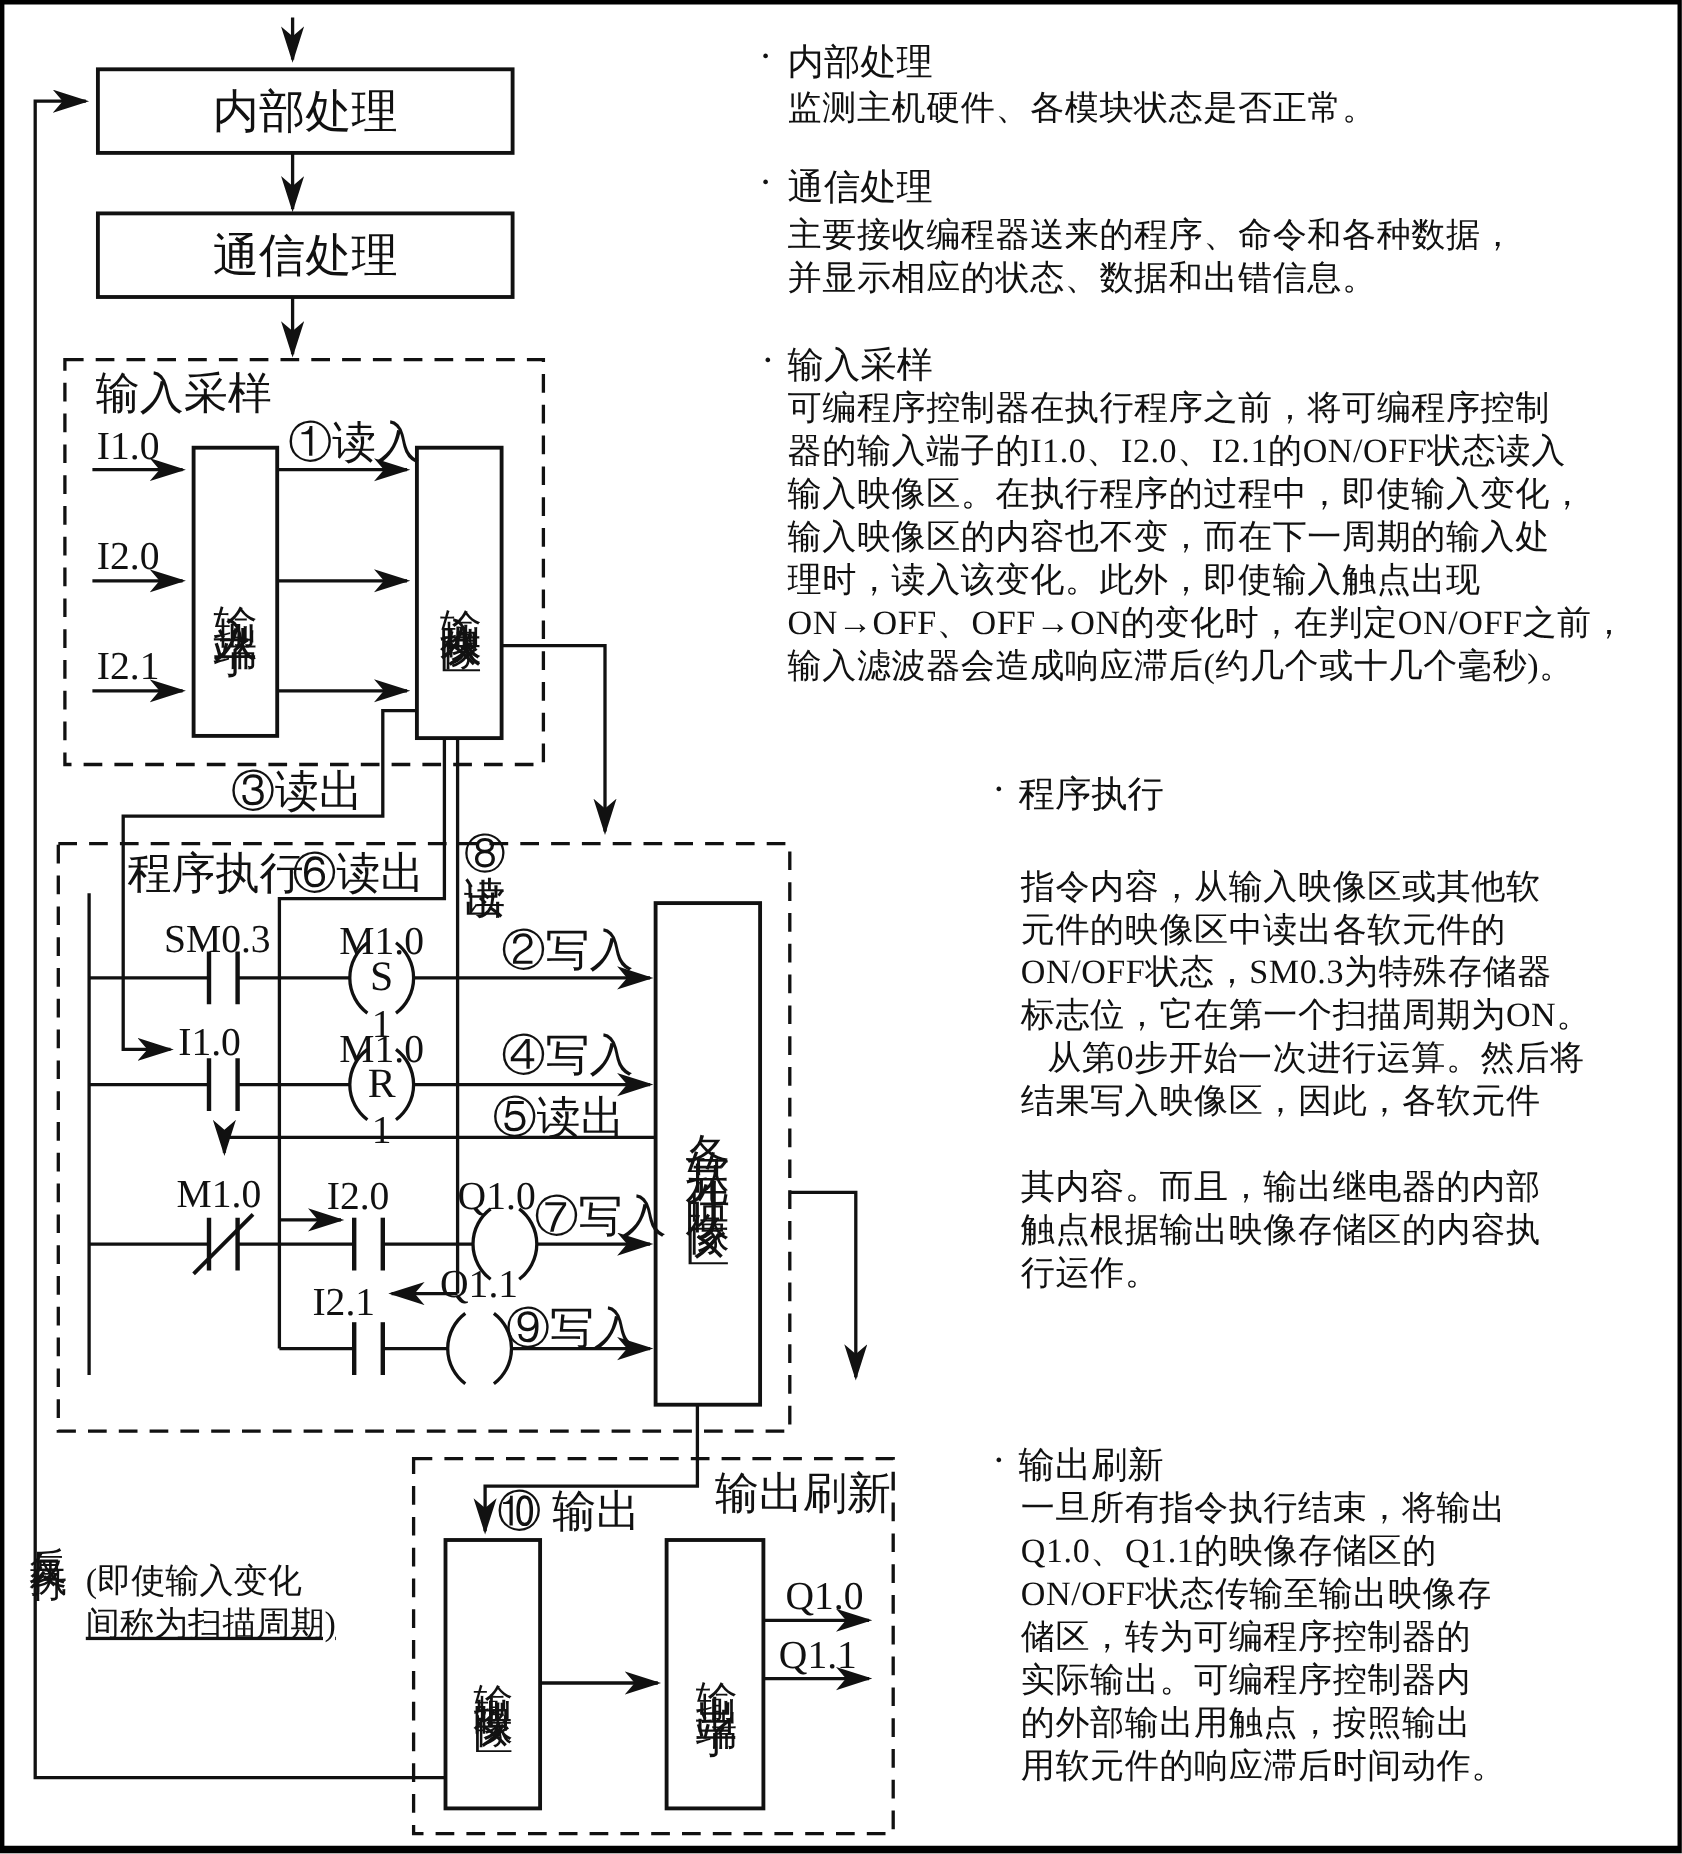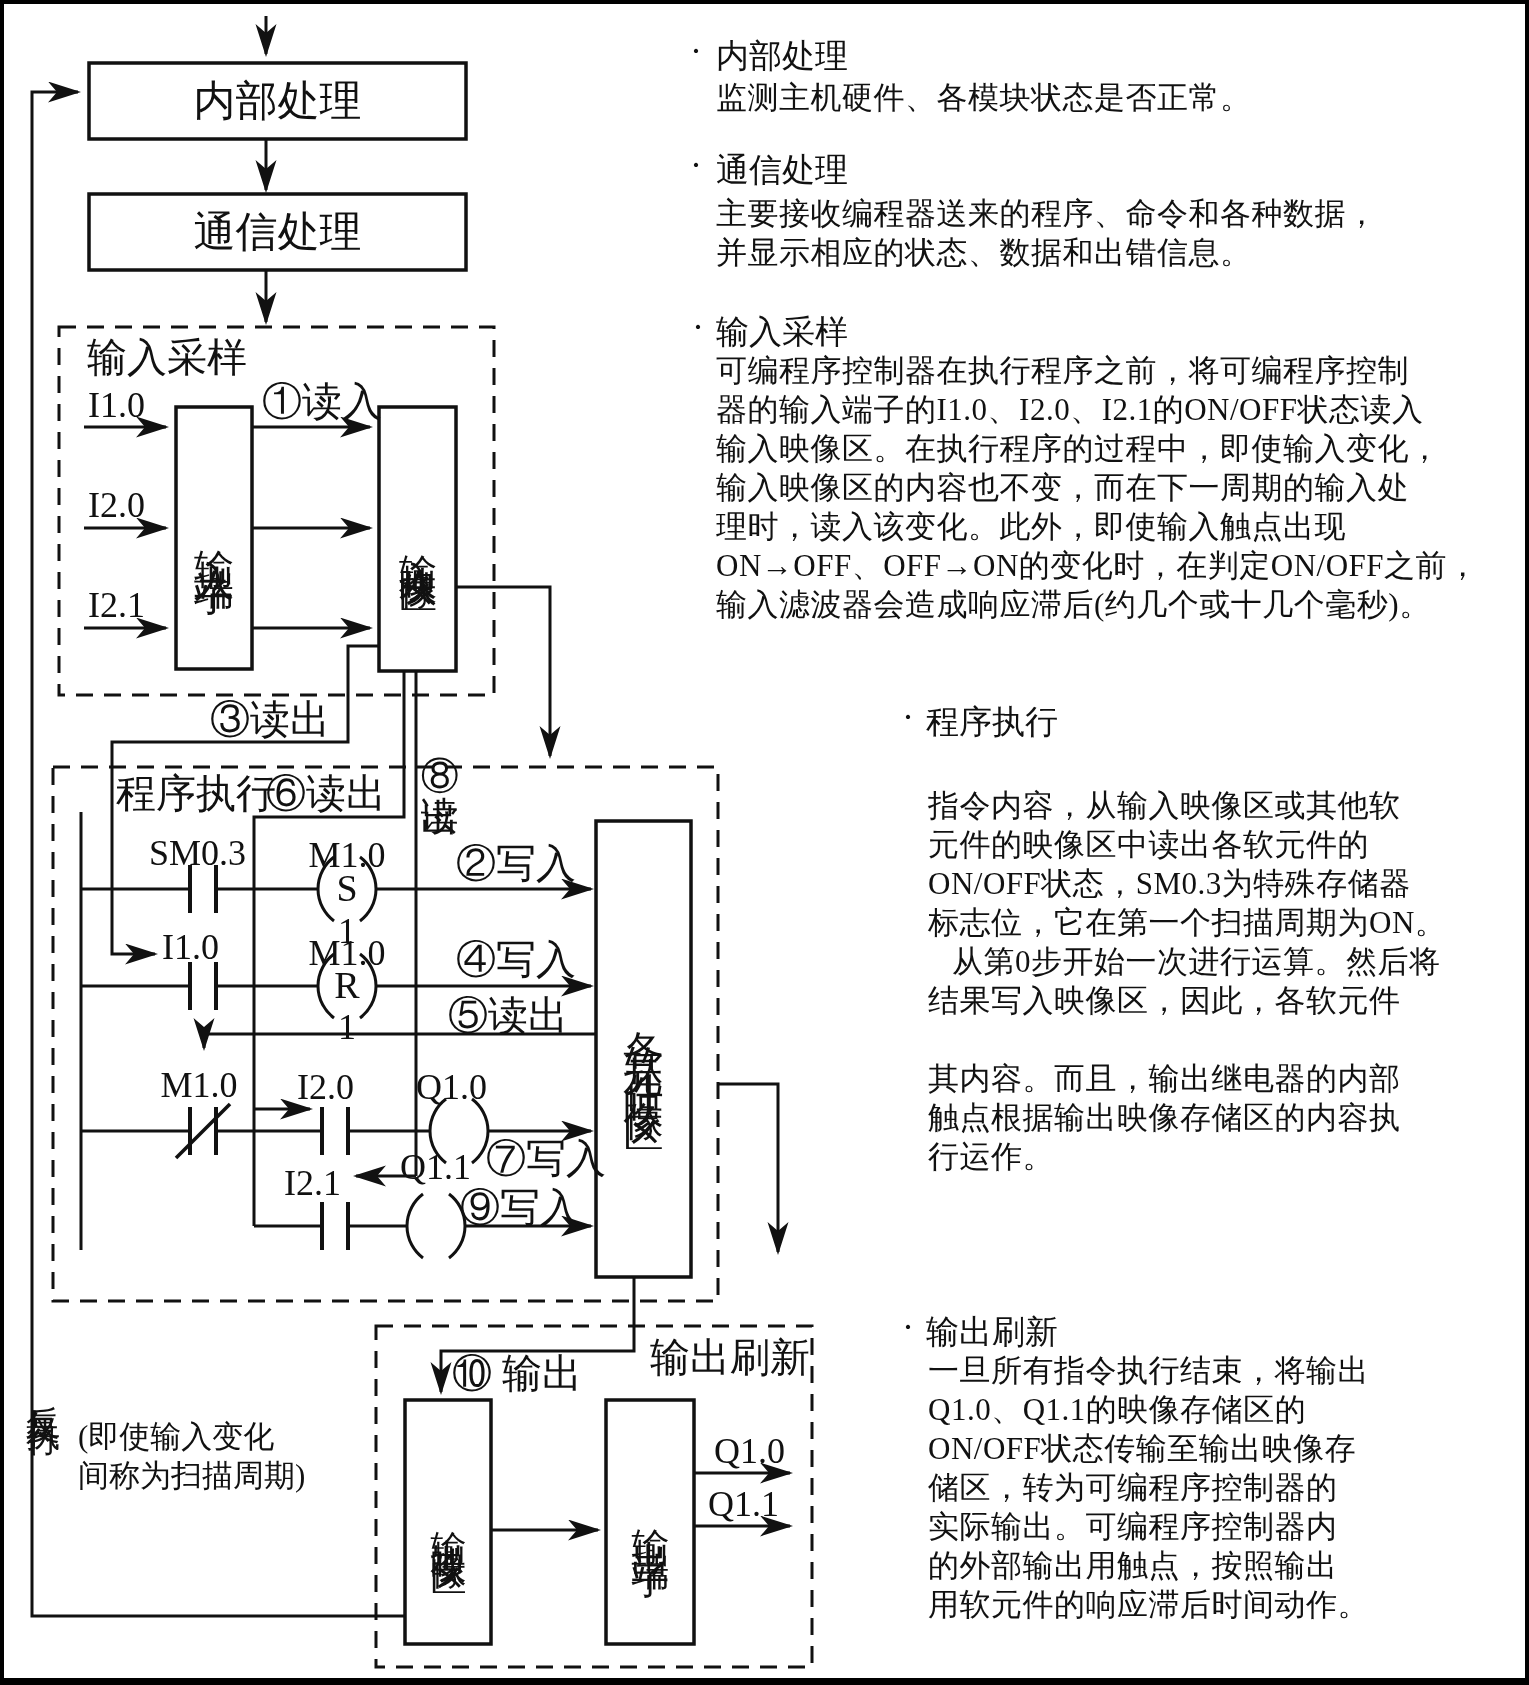--- a/index.html
+++ b/index.html
@@ -156,21 +156,21 @@
   <div class="lbl f36" style="left:158px;top:924px;">I1.0</div>
   <div class="lbl f36 ctr" style="left:300px;top:930px;width:86px;">M1.0</div>
   <div class="lbl f38 ctr" style="left:300px;top:961px;width:86px;">R</div>
   <div class="lbl f36 ctr" style="left:300px;top:1004px;width:86px;">1</div>
   <div class="lbl f40" style="left:452px;top:934px;">④写入</div>
   <div class="lbl f40" style="left:444px;top:990px;">⑤读出</div>
 
   <div class="lbl f36 ctr" style="left:152px;top:1062px;width:86px;">M1.0</div>
   <div class="lbl f36" style="left:293px;top:1064px;">I2.0</div>
   <div class="lbl f36" style="left:412px;top:1064px;">Q1.0</div>
-  <div class="lbl f40" style="left:482px;top:1133px;text-align:center;">⑦写入</div>
+  <div class="lbl f40" style="left:482px;top:1080px;text-align:center;">⑦写入</div>
 
   <div class="lbl f36" style="left:280px;top:1160px;">I2.1</div>
   <div class="lbl f36" style="left:396px;top:1144px;">Q1.1</div>
   <div class="lbl f40" style="left:456px;top:1182px;">⑨写入</div>
 
   <div class="boxlbl" style="left:592px;top:817px;width:95px;height:456px;">
     <span class="vtxt f40" style="letter-spacing:14px;">各软元件映像区</span>
   </div>
 
   <div class="lbl f40" style="left:646px;top:1332px;">输出刷新</div>
@@ -181,21 +181,21 @@
   <div class="boxlbl" style="left:602px;top:1396px;width:88px;height:244px;">
     <span class="vtxt f38" style="letter-spacing:12px;">输出端子</span>
   </div>
   <div class="lbl f36" style="left:710px;top:1428px;">Q1.0</div>
   <div class="lbl f36" style="left:704px;top:1481px;">Q1.1</div>
 
   <div class="lbl" style="left:20px;top:1374px;height:170px;">
     <span class="vtxt" style="font-size:34px;letter-spacing:6px;">反复执行</span>
   </div>
   <div class="lbl" style="left:74px;top:1416px;font-size:31px;">(即使输入变化</div>
-  <div class="lbl" style="left:74px;top:1455px;font-size:31px;">间称为扫描周期)</div>
+  <div class="lbl" style="left:74px;top:1455px;font-size:31px;text-decoration:underline;">间称为扫描周期)</div>
 
   <div class="note-bullet" style="left:686px;top:26px;">·</div>
   <div class="note-title" style="left:712px;top:30px;">内部处理</div>
   <div class="note-line" style="left:712px;top:73px;">监测主机硬件、各模块状态是否正常。</div>
 
   <div class="note-bullet" style="left:686px;top:140px;">·</div>
   <div class="note-title" style="left:712px;top:144px;">通信处理</div>
   <div class="note-line" style="left:712px;top:189px;">主要接收编程器送来的程序、命令和各种数据，</div>
   <div class="note-line" style="left:712px;top:228px;">并显示相应的状态、数据和出错信息。</div>
 

